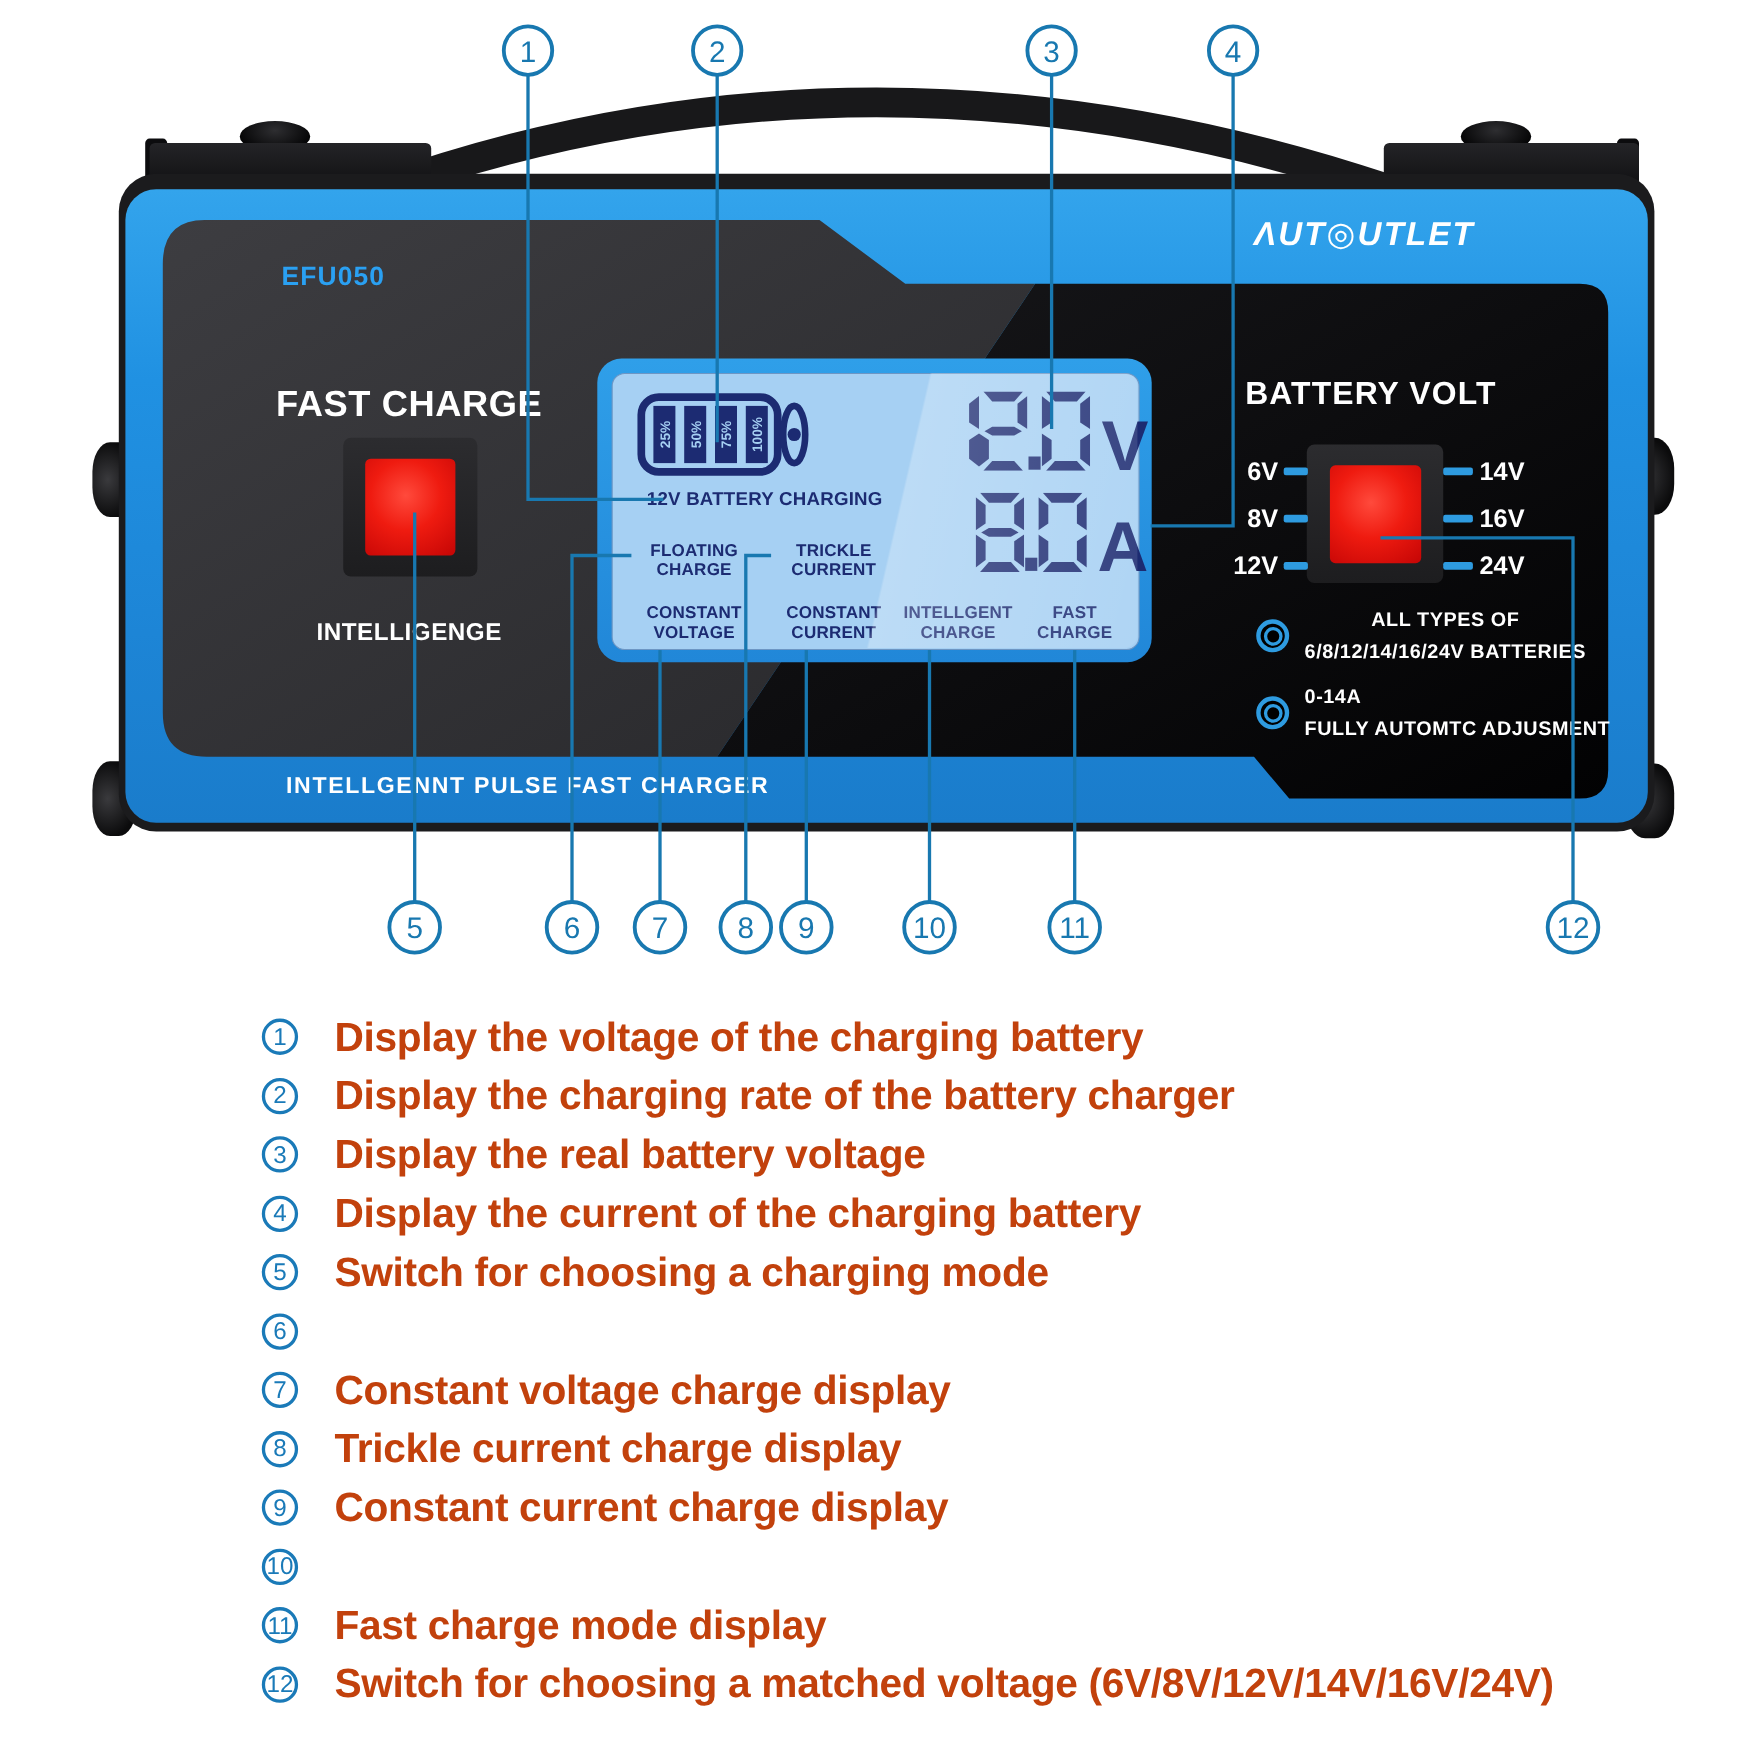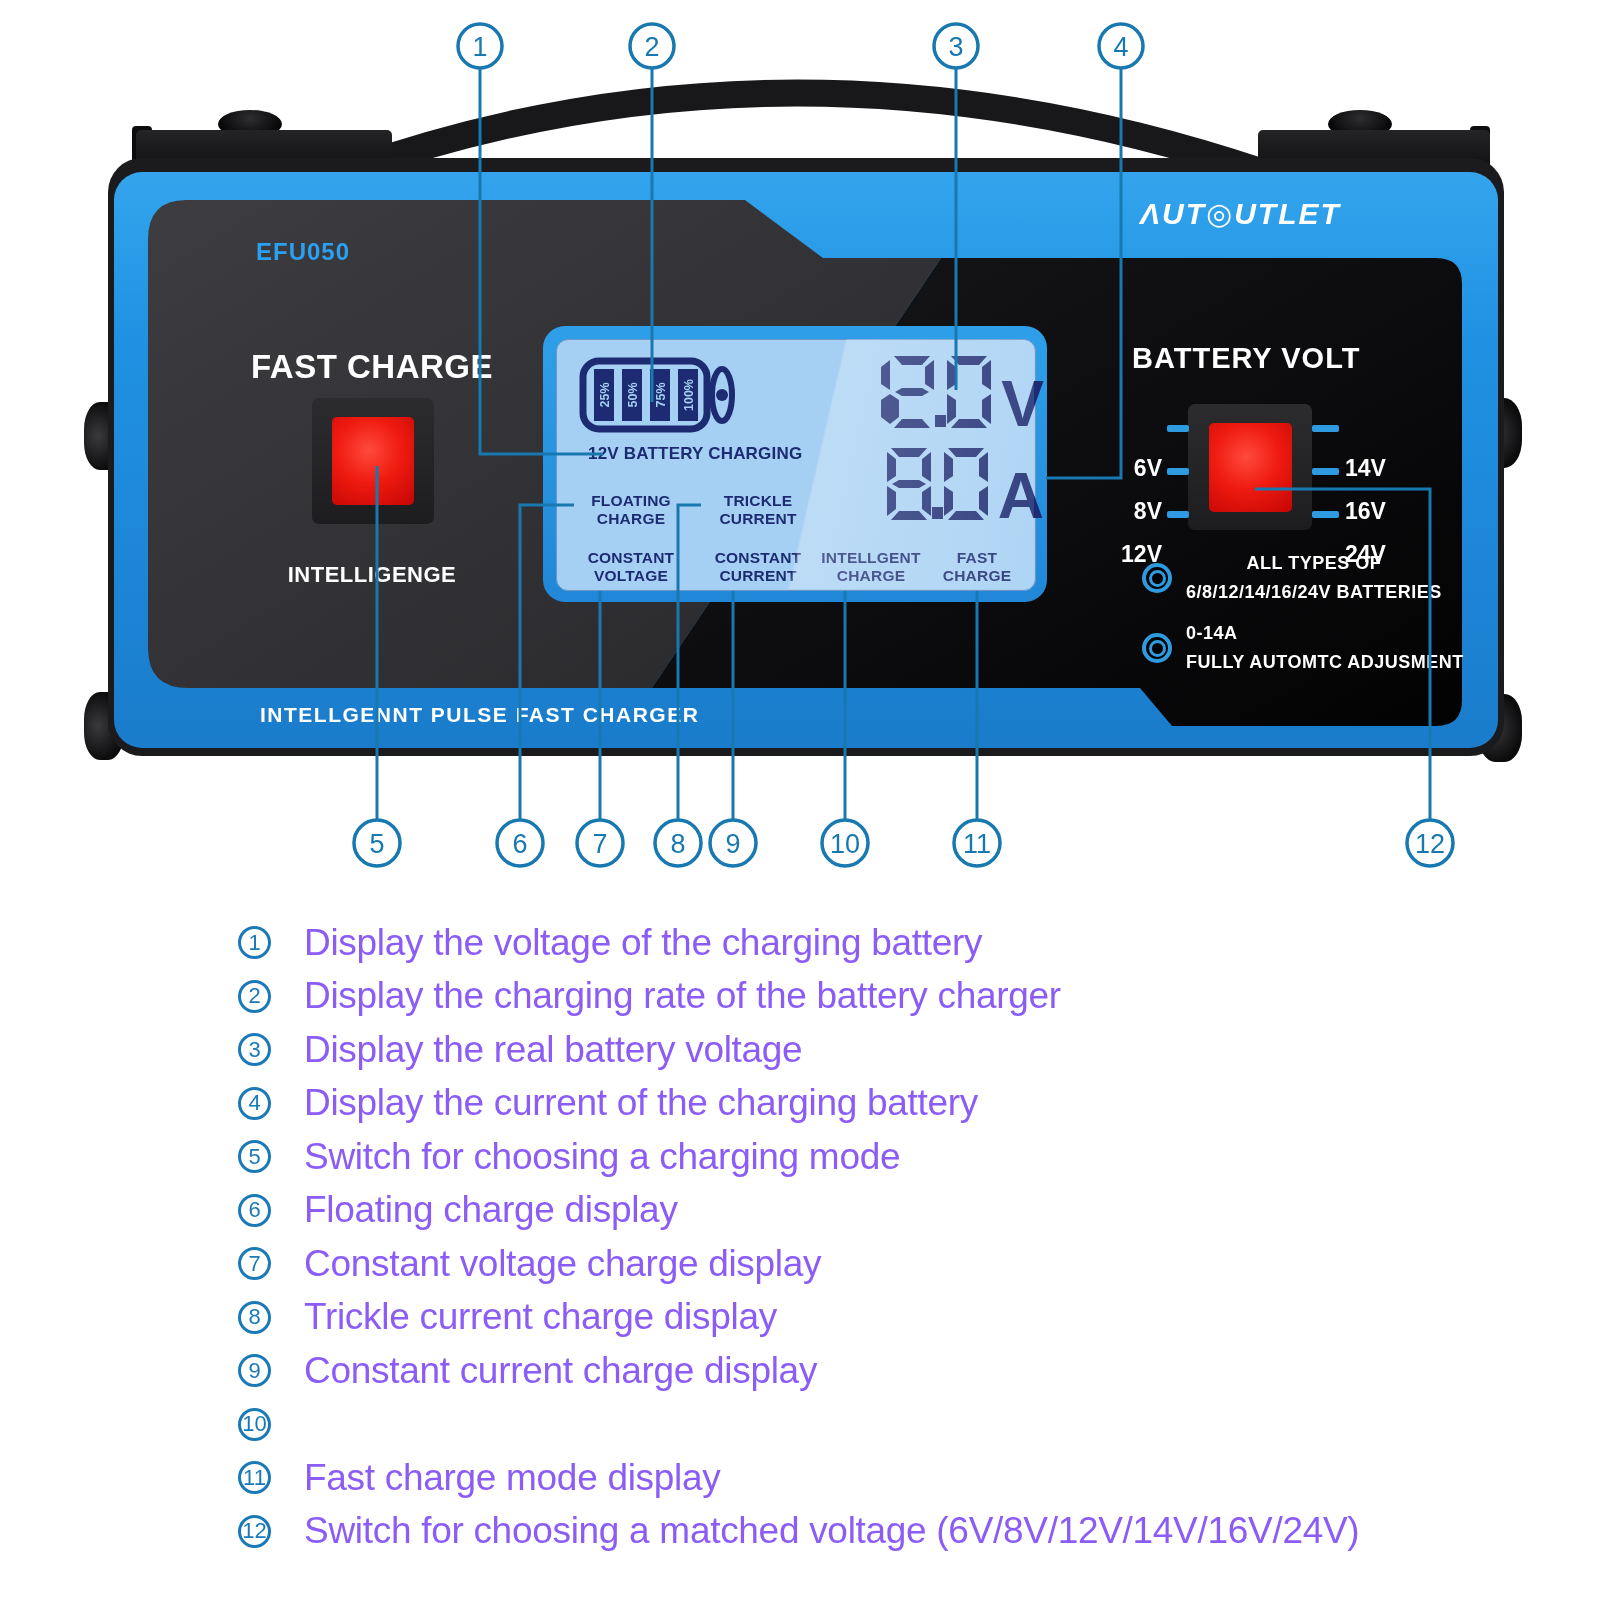--- a/index.html
+++ b/index.html
@@ -38,36 +38,36 @@
   .lcd-status{position:absolute;left:588px;top:444px;z-index:7;font-weight:bold;font-size:17px;color:#1c2b72;letter-spacing:0.2px;}
   .lcd-mode{position:absolute;z-index:7;width:120px;text-align:center;font-weight:bold;font-size:15.5px;line-height:17.5px;color:#1c2b72;letter-spacing:0.2px;}
   .seg-row{position:absolute;z-index:7;display:flex;align-items:flex-end;gap:7px;}
   .seg-unit{font-weight:bold;font-size:64px;line-height:56px;color:#1c2b72;margin-left:3px;}
   #battery-icon{position:absolute;left:578px;top:354px;z-index:7;}
 
   
   .brand{position:absolute;left:1140px;top:196px;z-index:6;font-weight:bold;font-size:30px;color:#fff;letter-spacing:2px;font-style:italic;}
   .brand .o{font-family:"DejaVu Sans",sans-serif;}
   .bv-title{position:absolute;left:1132px;top:342px;z-index:6;font-weight:bold;font-size:29px;color:#fff;letter-spacing:1px;}
-  .vlabel{position:absolute;z-index:6;font-weight:bold;font-size:23px;color:#fff;height:28px;line-height:28px;margin-top:40px;}
+  .vlabel{position:absolute;z-index:6;font-weight:bold;font-size:23px;color:#fff;height:28px;line-height:28px;}
   .vlabel.l{width:72px;text-align:right;}
   .vdash{position:absolute;z-index:6;height:7px;background:#2e9be0;border-radius:2px;}
   .bullet{position:absolute;z-index:6;width:30px;height:30px;border-radius:50%;background:#000;border:4px solid #2e9be0;display:flex;align-items:center;justify-content:center;box-sizing:border-box;}
   .bullet .in{width:11px;height:11px;border-radius:50%;border:3px solid #2e9be0;}
   .bullet-text{position:absolute;z-index:6;font-weight:bold;font-size:18px;line-height:29px;color:#fff;letter-spacing:0.5px;white-space:nowrap;}
 
   
   .callouts-svg{position:absolute;left:0;top:0;z-index:10;pointer-events:none;}
 
   
   .legend{position:absolute;left:238px;top:916px;z-index:10;list-style:none;margin:0;padding:0;}
   .legend li{height:53.5px;display:flex;align-items:center;}
   .legend .num{flex:0 0 33px;width:33px;height:33px;box-sizing:border-box;border:3px solid #1a7ab8;border-radius:50%;
                color:#1a7ab8;font-size:22px;display:flex;align-items:center;justify-content:center;margin-right:33px;}
-  .legend .txt{font-size:37px;color:#8b5cf6;letter-spacing:-0.3px;white-space:nowrap;}
+  .legend .txt{font-size:37px;color:#c2410c;letter-spacing:-0.3px;white-space:nowrap;font-weight:bold;}
 </style>
 </head>
 <body>
 
 <div class="scene">
 
   <svg class="strap-svg" width="1600" height="760">
     <path d="M 345 172 Q 790 14 1262 172" fill="none" stroke="#18181a" stroke-width="27" stroke-linecap="round"></path>
   </svg>
 
@@ -287,21 +287,20 @@
       <li>
         <span class="num">4</span>
         <span class="txt">Display the current of the charging battery</span>
       </li>
       <li>
         <span class="num">5</span>
         <span class="txt">Switch for choosing a charging mode</span>
       </li>
       <li>
         <span class="num">6</span>
-        <span class="txt">Floating charge display</span>
       </li>
       <li>
         <span class="num">7</span>
         <span class="txt">Constant voltage charge display</span>
       </li>
       <li>
         <span class="num">8</span>
         <span class="txt">Trickle current charge display</span>
       </li>
       <li>

